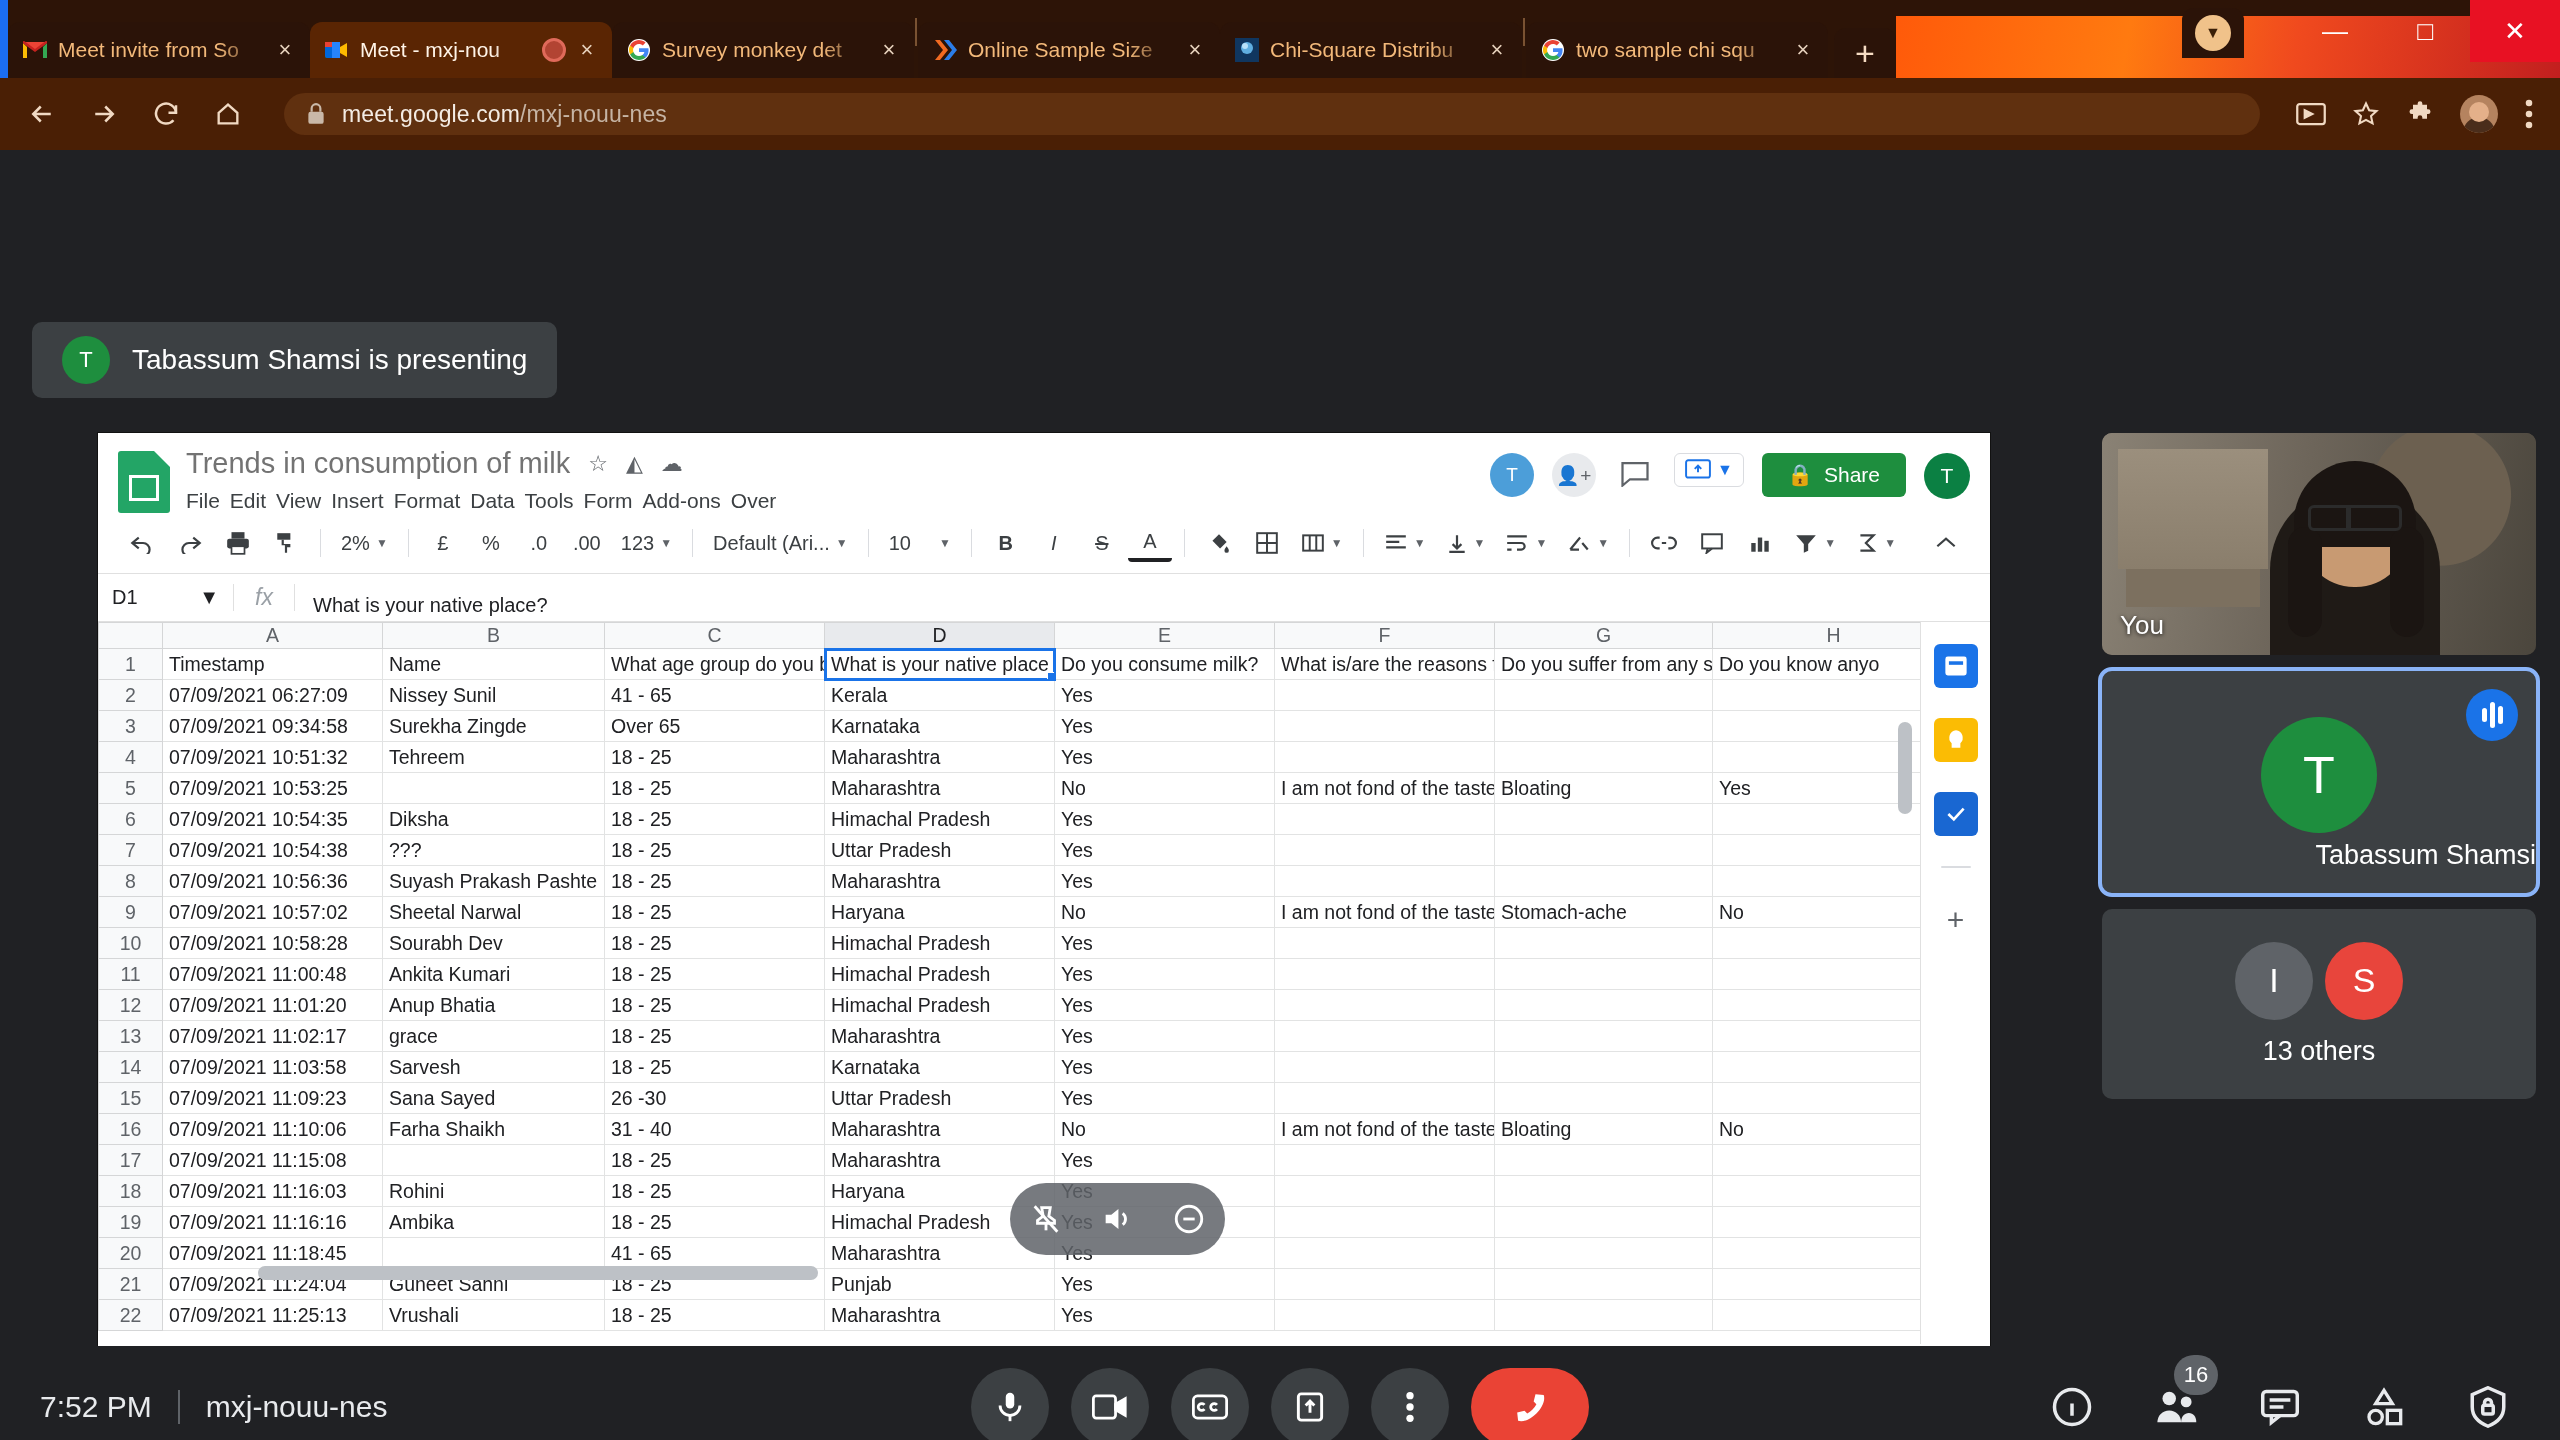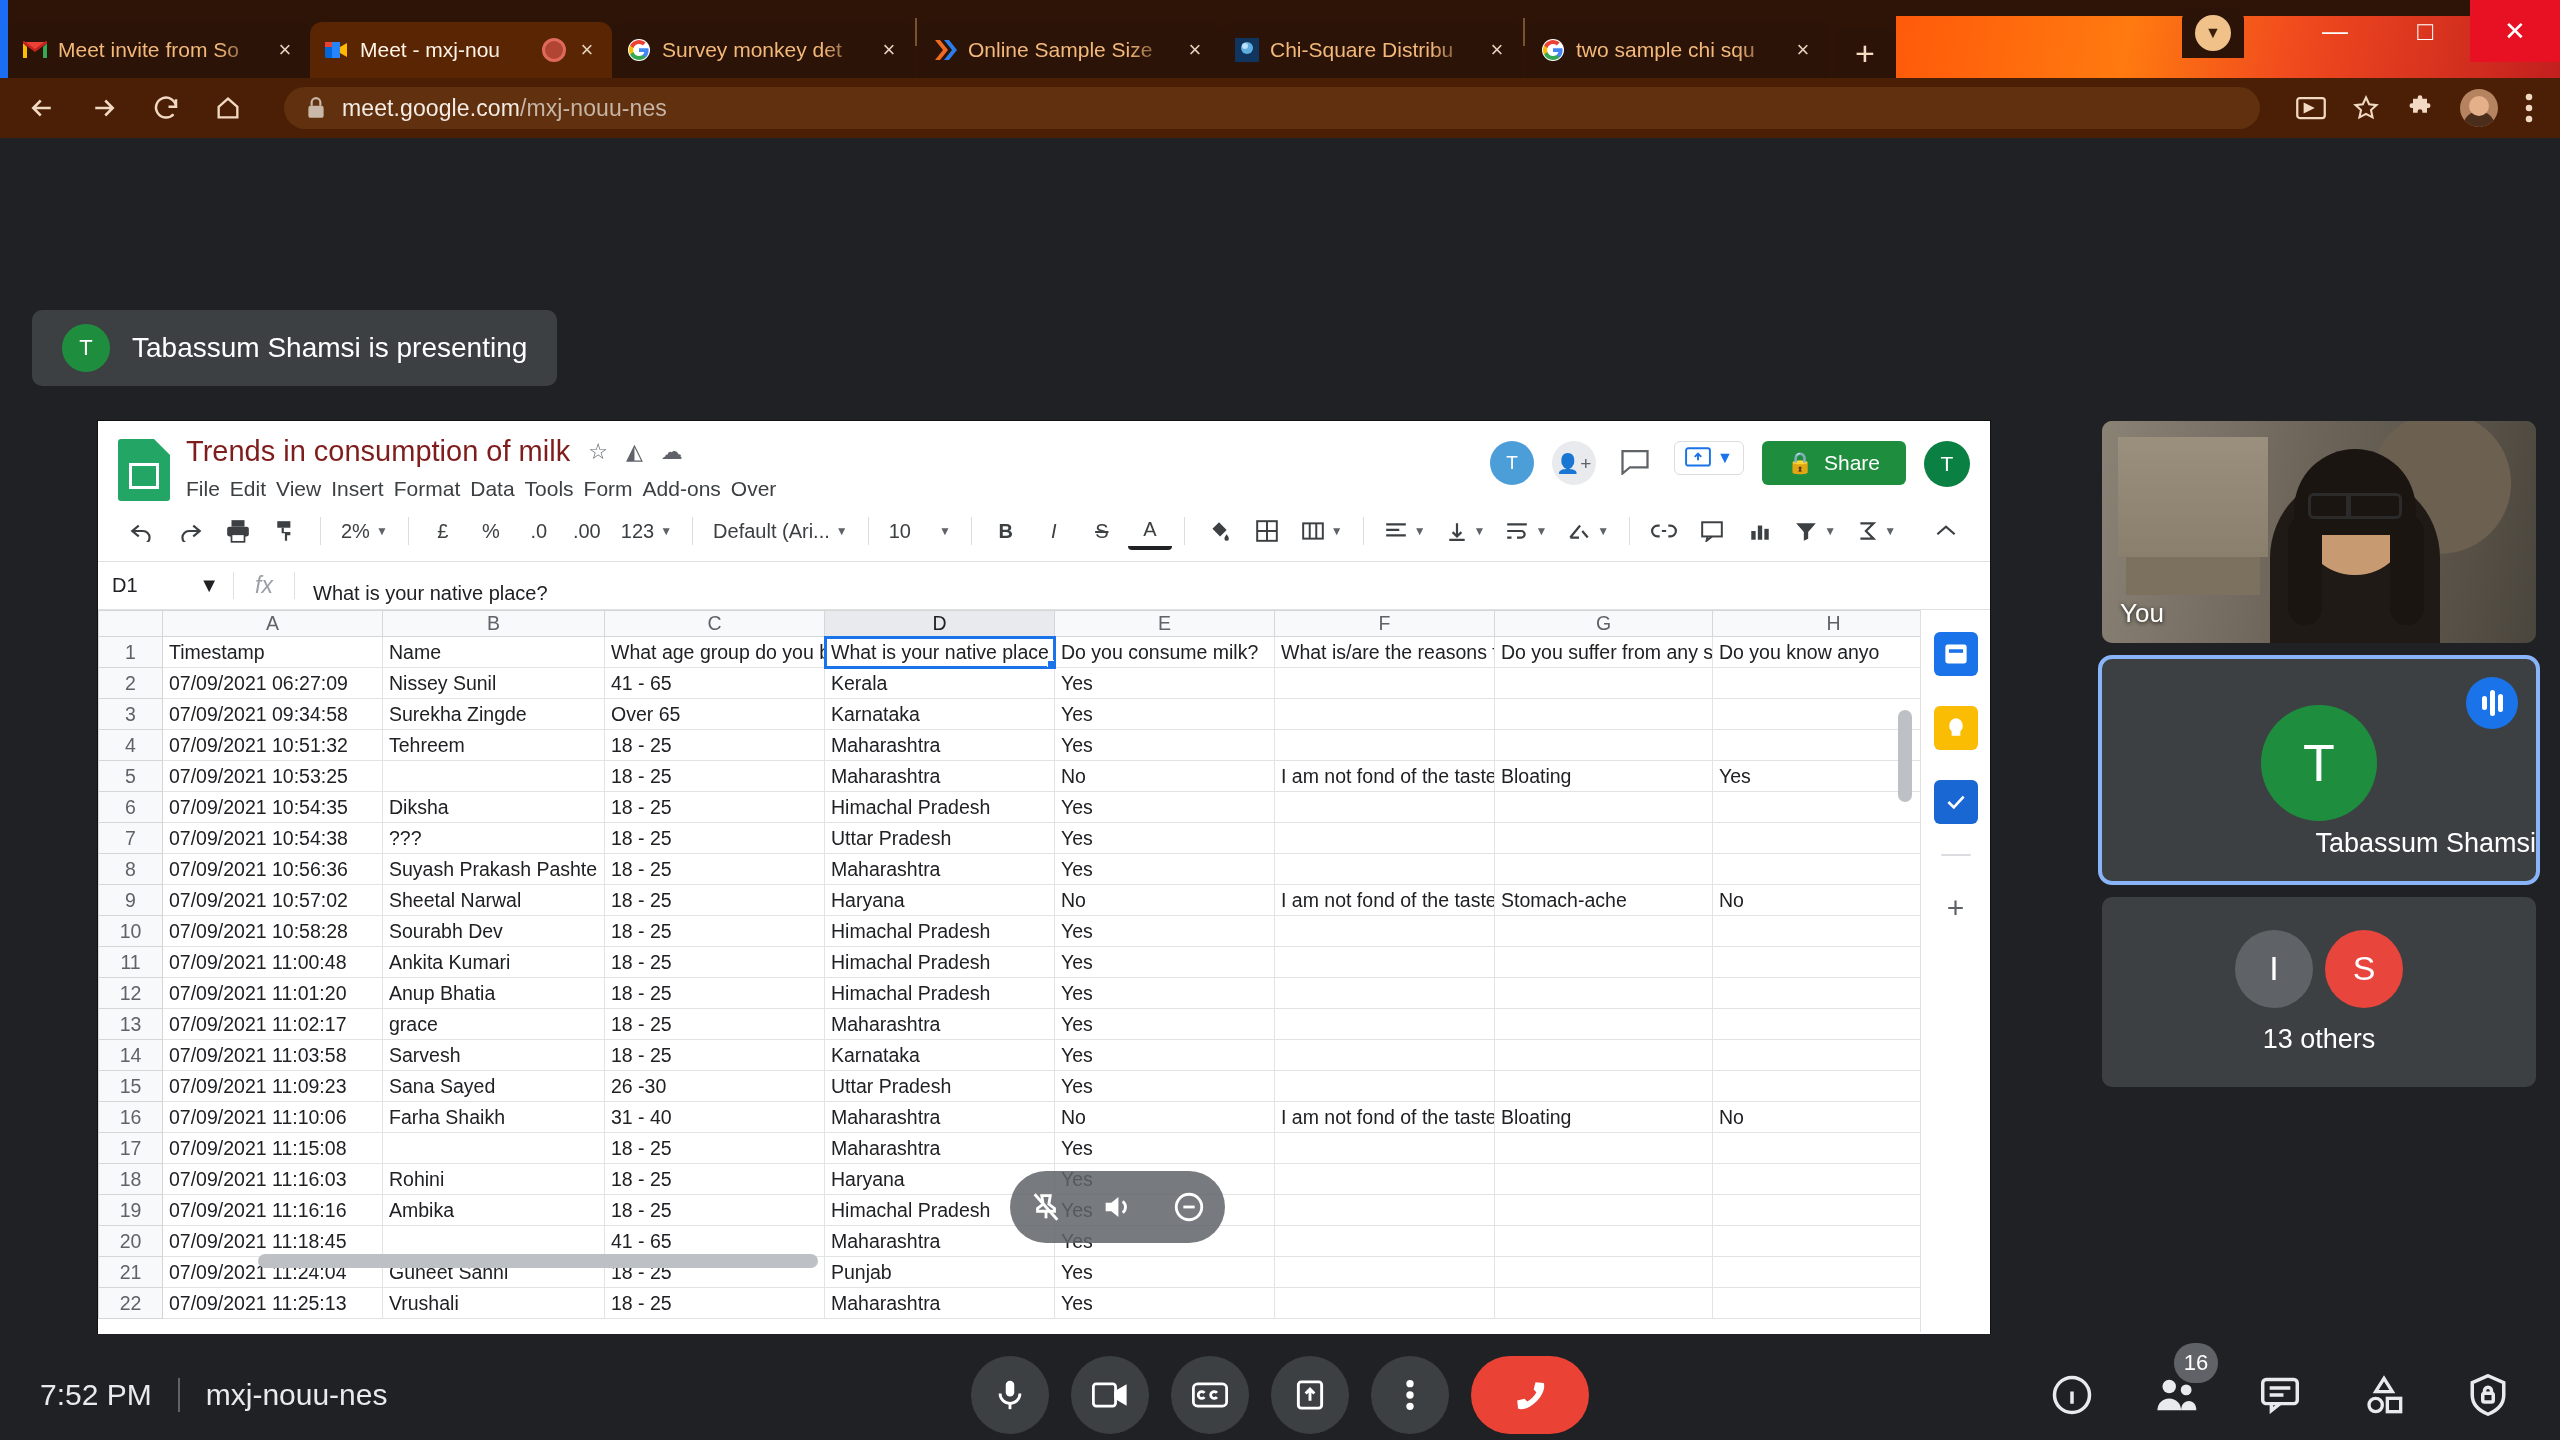--- a/index.html
+++ b/index.html
@@ -44,21 +44,21 @@
     background:linear-gradient(100deg,#ff5a0a 0%,#ff7a10 35%,#f04a1e 60%,#c21f1f 100%); }
   .profile-chip{
     position:absolute; right:316px; top:8px; width:62px; height:50px; border-radius:12px 12px 0 0;
     background:#2b1308; display:flex; align-items:center; justify-content:center;
   }
   .profile-chip .circ{ width:36px;height:36px;border-radius:50%;background:#f0c28a;display:flex;align-items:center;justify-content:center;color:#3a1f07;font-size:16px;}
   .wincontrols{ position:absolute; right:0; top:0; height:62px; display:flex; align-items:center;}
   .wincontrols div{ width:90px; height:62px; display:flex; align-items:center; justify-content:center; color:#fff; font-size:26px;}
   .wincontrols .closew{ background:#e81123; }
 
-  .omnibar { height:60px; background:#4a1f05; display:flex; align-items:center; padding:0 22px; gap:22px; }
+  .omnibar { height:72px; background:#4a1f05; display:flex; align-items:center; padding:0 22px; gap:22px; }
   .navbtn { width:40px; height:40px; display:flex; align-items:center; justify-content:center; color:#f1d9c3; }
   .urlbox {
     flex:1 1 auto; height:42px; background:#60300f; border-radius:22px; display:flex;
     align-items:center; gap:16px; padding:0 22px; margin:0 14px;
   }
   .urlbox .urltext { font-size:23px; color:#f4ece4; letter-spacing:.1px; }
   .urlbox .urltext .path { color:#c6b4a4; }
   .omni-right { display:flex; align-items:center; gap:26px; padding-right:4px;}
   .omni-right > div { color:#f1d9c3; display:flex; align-items:center; justify-content:center;}
   .avatar-omni{ width:38px;height:38px;border-radius:50%;background:#b5835f;overflow:hidden;position:relative;}
@@ -85,21 +85,21 @@
   .gs-logo .fold{ position:absolute; right:0; top:0; border-width:0 16px 16px 0; border-style:solid; border-color:#fff #fff transparent transparent;}
   .gs-logo .grid{ position:absolute; left:11px; top:24px; width:30px; height:26px; background:#fff;}
   .gs-logo .grid::after{content:"";position:absolute;left:3px;top:3px;right:3px;bottom:3px;
     background:
       linear-gradient(#23a566,#23a566) 0 7px/100% 2px no-repeat,
       linear-gradient(#23a566,#23a566) 0 13px/100% 2px no-repeat,
       linear-gradient(#23a566,#23a566) 9px 0/2px 100% no-repeat;
     background-color:#23a566; }
   .gs-titlewrap{ flex:1 1 auto; }
   .gs-titlerow { display:flex; align-items:center; gap:18px; }
-  .gs-title { font-size:29px; color:#7f1d1d; }
+  .gs-title { font-size:29px; color:#737373; }
   .gs-ticon { color:#5f6368; font-size:22px; }
   .gs-menu { display:flex; gap:10px; margin-top:9px; font-size:21px; color:#3c4043;}
   .gs-topright{ display:flex; align-items:flex-start; gap:18px; padding-top:6px;}
   .gs-avat{ width:44px;height:44px;border-radius:50%;background:#4c9ed9;color:#fff;display:flex;align-items:center;justify-content:center;font-size:19px;}
   .gs-addp{ width:44px;height:44px;border-radius:50%;background:#e8eaed;color:#5f6368;display:flex;align-items:center;justify-content:center;font-size:19px;}
   .gs-cmt{ color:#5f6368; font-size:26px; padding:6px 6px 0 6px;}
   .gs-present{ display:flex;align-items:center;gap:6px;border:1px solid #dadce0;border-radius:6px;padding:5px 10px;color:#1a73e8;}
   .gs-share{ background:#1e8e3e; color:#fff; border-radius:6px; padding:10px 26px; font-size:21px; display:flex; align-items:center; gap:10px;}
   .gs-avat2{ width:46px;height:46px;border-radius:50%;background:#0b8043;color:#fff;display:flex;align-items:center;justify-content:center;font-size:21px;}
 

